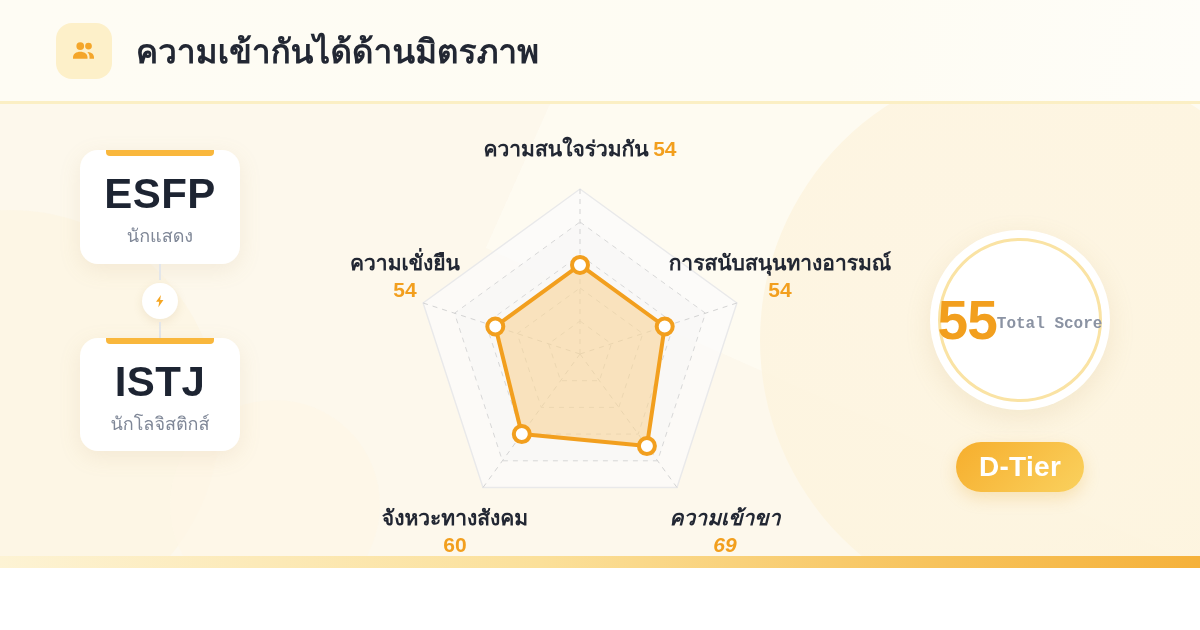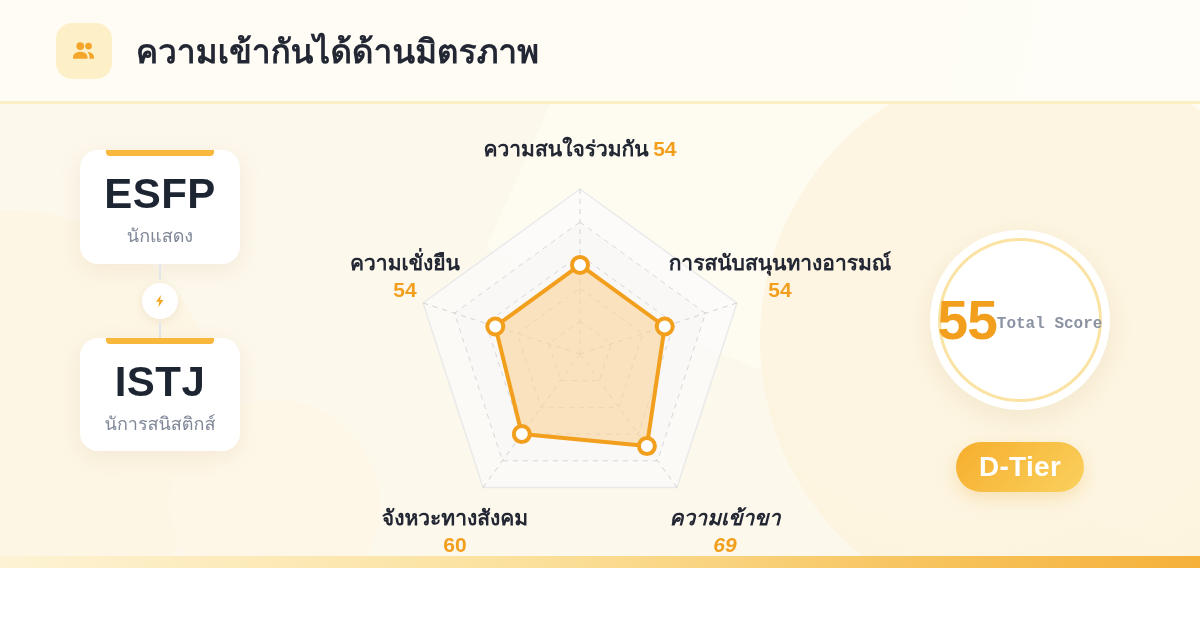--- a/index.html
+++ b/index.html
@@ -301,21 +301,21 @@
         <svg width="14" height="14" viewBox="0 0 24 24" aria-hidden="true">
           <path d="M13.6 1.5 5.2 13.4h5.4l-1.4 9.1 8.7-12.2h-5.6z" fill="#f5a623"></path>
         </svg>
       </div>
       <div class="connector-line"></div>
     </div>
 
     <div class="type-card">
       <div class="type-card-bar"></div>
       <div class="type-code">ISTJ</div>
-      <div class="type-role">นัการสนิสติกส์</div>
+      <div class="type-role">นักโลจิสติกส์</div>
     </div>
 
   </div>
 
   <div class="radar-wrap">
     <svg class="radar-svg" width="560" height="500" viewBox="0 0 560 500">
       <g id="radar-grid">
           <polygon points="280.0,79.0 436.9,193.0 377.0,377.5 183.0,377.5 123.1,193.0" fill="#fbfbfb" fill-opacity="0.75" stroke="#e9e9ea" stroke-width="1.4"></polygon>
           <polygon points="280.0,112.0 405.5,203.2 357.6,350.8 202.4,350.8 154.5,203.2" fill="#f6f6f6" fill-opacity="0.55" stroke="#d8d8d8" stroke-width="1" stroke-dasharray="5 5"></polygon>
           <polygon points="280.0,145.0 374.2,213.4 338.2,324.1 221.8,324.1 185.8,213.4" fill="none" fill-opacity="0" stroke="#d8d8d8" stroke-width="1" stroke-dasharray="5 5"></polygon>

